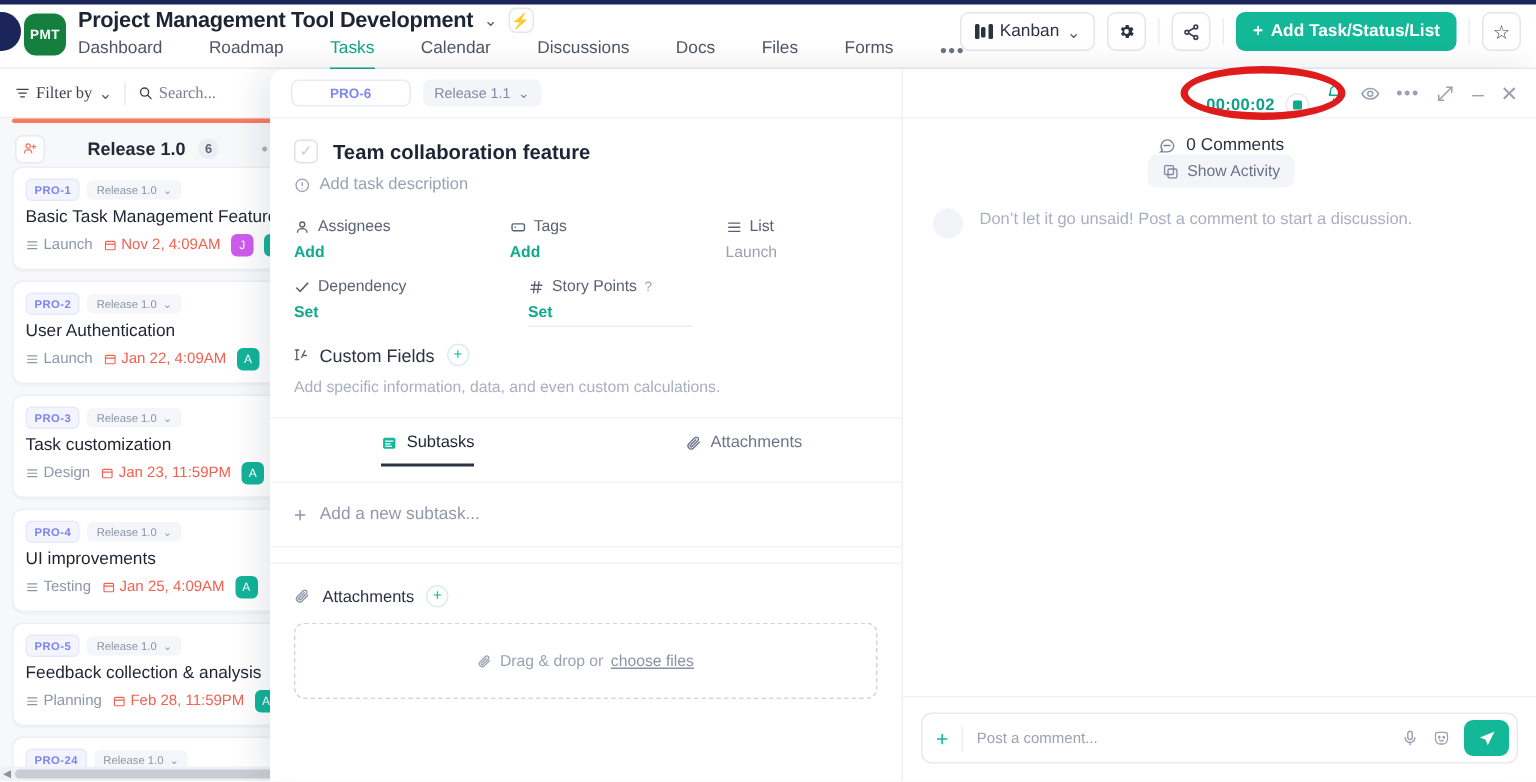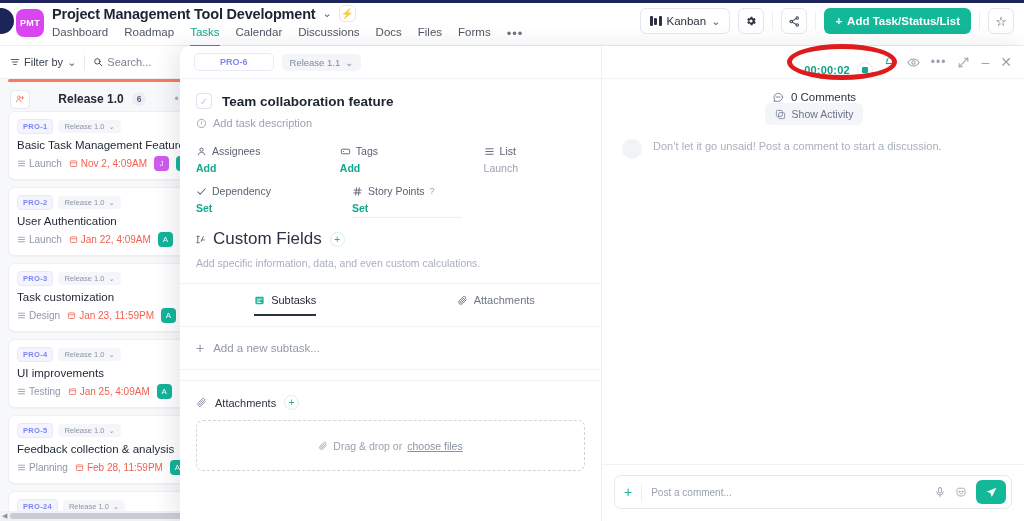--- a/index.html
+++ b/index.html
@@ -20,34 +20,34 @@
     display: flex; align-items: flex-start;
   }
   .topbar-strip { position:absolute; top:0; left:0; width:1024px; height:3px; background:#1b2559; }
   .nav-orb {
     position: absolute; left: -12px; top: 8px; width: 26px; height: 26px;
     border-radius: 50%; background: #1b2559;
   }
   .brand-logo {
     position: absolute; left: 16px; top: 9px;
     width: 28px; height: 28px; border-radius: 8px;
-    background: #d946ef; color:#fff;
+    background: #15803d; color:#fff;
     font-size: 9px; font-weight: bold; letter-spacing: .3px;
     display: flex; align-items: center; justify-content: center;
   }
   .title-block { position: absolute; left: 52px; top: 5px; }
   .proj-title-row { display: flex; align-items: center; gap: 7px; }
   .proj-title { font-size: 14.5px; font-weight: bold; color: #1d2433; letter-spacing: -.2px; }
   .chev { color: #5a6475; font-size: 11px; }
   .bolt-chip {
     width: 17px; height: 17px; border:1px solid #e4e7ee; border-radius: 5px;
     display:flex; align-items:center; justify-content:center;
     color:#13b897; font-size:10px; background:#fff;
   }
-  .nav-tabs { display: flex; gap: 16px; margin-top: 4px; }
+  .nav-tabs { display: flex; gap: 31px; margin-top: 4px; }
   .nav-tab { font-size: 11.5px; color: #4e5665; cursor: pointer; padding-bottom: 6px; }
   .nav-tab.active { color: #10a789; border-bottom: 2px solid #10a789; }
   .nav-more { font-size: 13px; color:#6b7280; letter-spacing:1px; }
 
   .topbar-right { position: absolute; right: 10px; top: 8px; display: flex; align-items: center; gap: 8px; }
   .ctl-btn {
     height: 26px; border: 1px solid #e2e6ee; border-radius: 6px; background: #fff;
     display: flex; align-items: center; gap: 5px; padding: 0 9px;
     font-size: 11.5px; color: #2b3242; cursor: pointer;
   }
@@ -64,21 +64,21 @@
   .kanban-glyph { display:inline-flex; gap:1.5px; align-items:center; }
   .kanban-glyph i { display:block; width:3px; background:#2b3242; border-radius:1px; }
 
   
   .board {
     position: absolute; top: 46px; left: 0; width: 200px; height: 475px;
     background: #f7f8fa; border-right: 1px solid #eef0f4;
   }
   .board-toolbar {
     height: 33px; display: flex; align-items: center; gap: 8px; padding: 0 10px;
-    background:#fff; border-bottom:1px solid #eef0f4;
+    background:#fff; border-bottom:1px solid #eef0f4;font-family:Liberation Serif, serif;
   }
   .tb-item { display:flex; align-items:center; gap:4px; font-size: 11px; color:#3b4252; cursor:pointer; }
   .tb-sep { width:1px; height:15px; background:#e8eaf0; }
 
   .col { position:absolute; top:33px; left:8px; width: 184px; }
   .col-top-line { height:3px; background:#f97a60; border-radius:2px; margin-bottom:5px; }
   .col-head { display:flex; align-items:center; height:24px; padding:0 2px; }
   .col-head-icon {
     width:20px;height:19px;border:1px solid #e6e9ef;border-radius:5px;background:#fff;
     display:flex;align-items:center;justify-content:center;color:#f2795f;font-size:9px;
@@ -152,21 +152,21 @@
   .fields { padding:16px 16px 0 16px; }
   .frow { display:flex; margin-bottom:11px; }
   .fcell { width:156px; }
   .fcell.third { width:110px; }
   .flabel { font-size:10.5px; color:#5a6274; display:flex; align-items:center; gap:5px; margin-bottom:5px; }
   .fvalue { font-size:10.5px; color:#11a98c; font-weight:bold; cursor:pointer; }
   .fvalue.muted { color:#9aa1b1; font-weight:normal; }
   .fvalue.due { color:#f2604f; font-weight:normal; }
   .fvalue.underlined { border-bottom:1px solid #eceef2; padding-bottom:3px; width:100%; }
   .cf-row { display:flex; align-items:center; gap:8px; margin-top:3px; }
-  .cf-label { font-size:17px; color:#2b3242; display:flex; align-items:center; gap:6px; }
+  .cf-label { font-size:12px; color:#2b3242; display:flex; align-items:center; gap:6px; }
   .plus-circle {
     width:15px;height:15px;border-radius:50%;border:1px solid #d8f0e9;background:#fff;
     color:#12b898;font-size:10px;display:flex;align-items:center;justify-content:center;cursor:pointer;
   }
   .cf-hint { margin-top:8px; font-size:10.5px; color:#a9afbd; }
 
   .tabs { display:flex; border-top:1px solid #f0f2f6; border-bottom:1px solid #f0f2f6; margin-top:14px; }
   .tab { flex:1; text-align:center; padding:10px 0; font-size:11px; color:#6d7589; cursor:pointer; }
   .tab .tl { display:inline-flex; align-items:center; gap:6px; padding-bottom:8px; }
   .tab.active .tl { color:#1d2433; border-bottom:2px solid #2b3242; }

